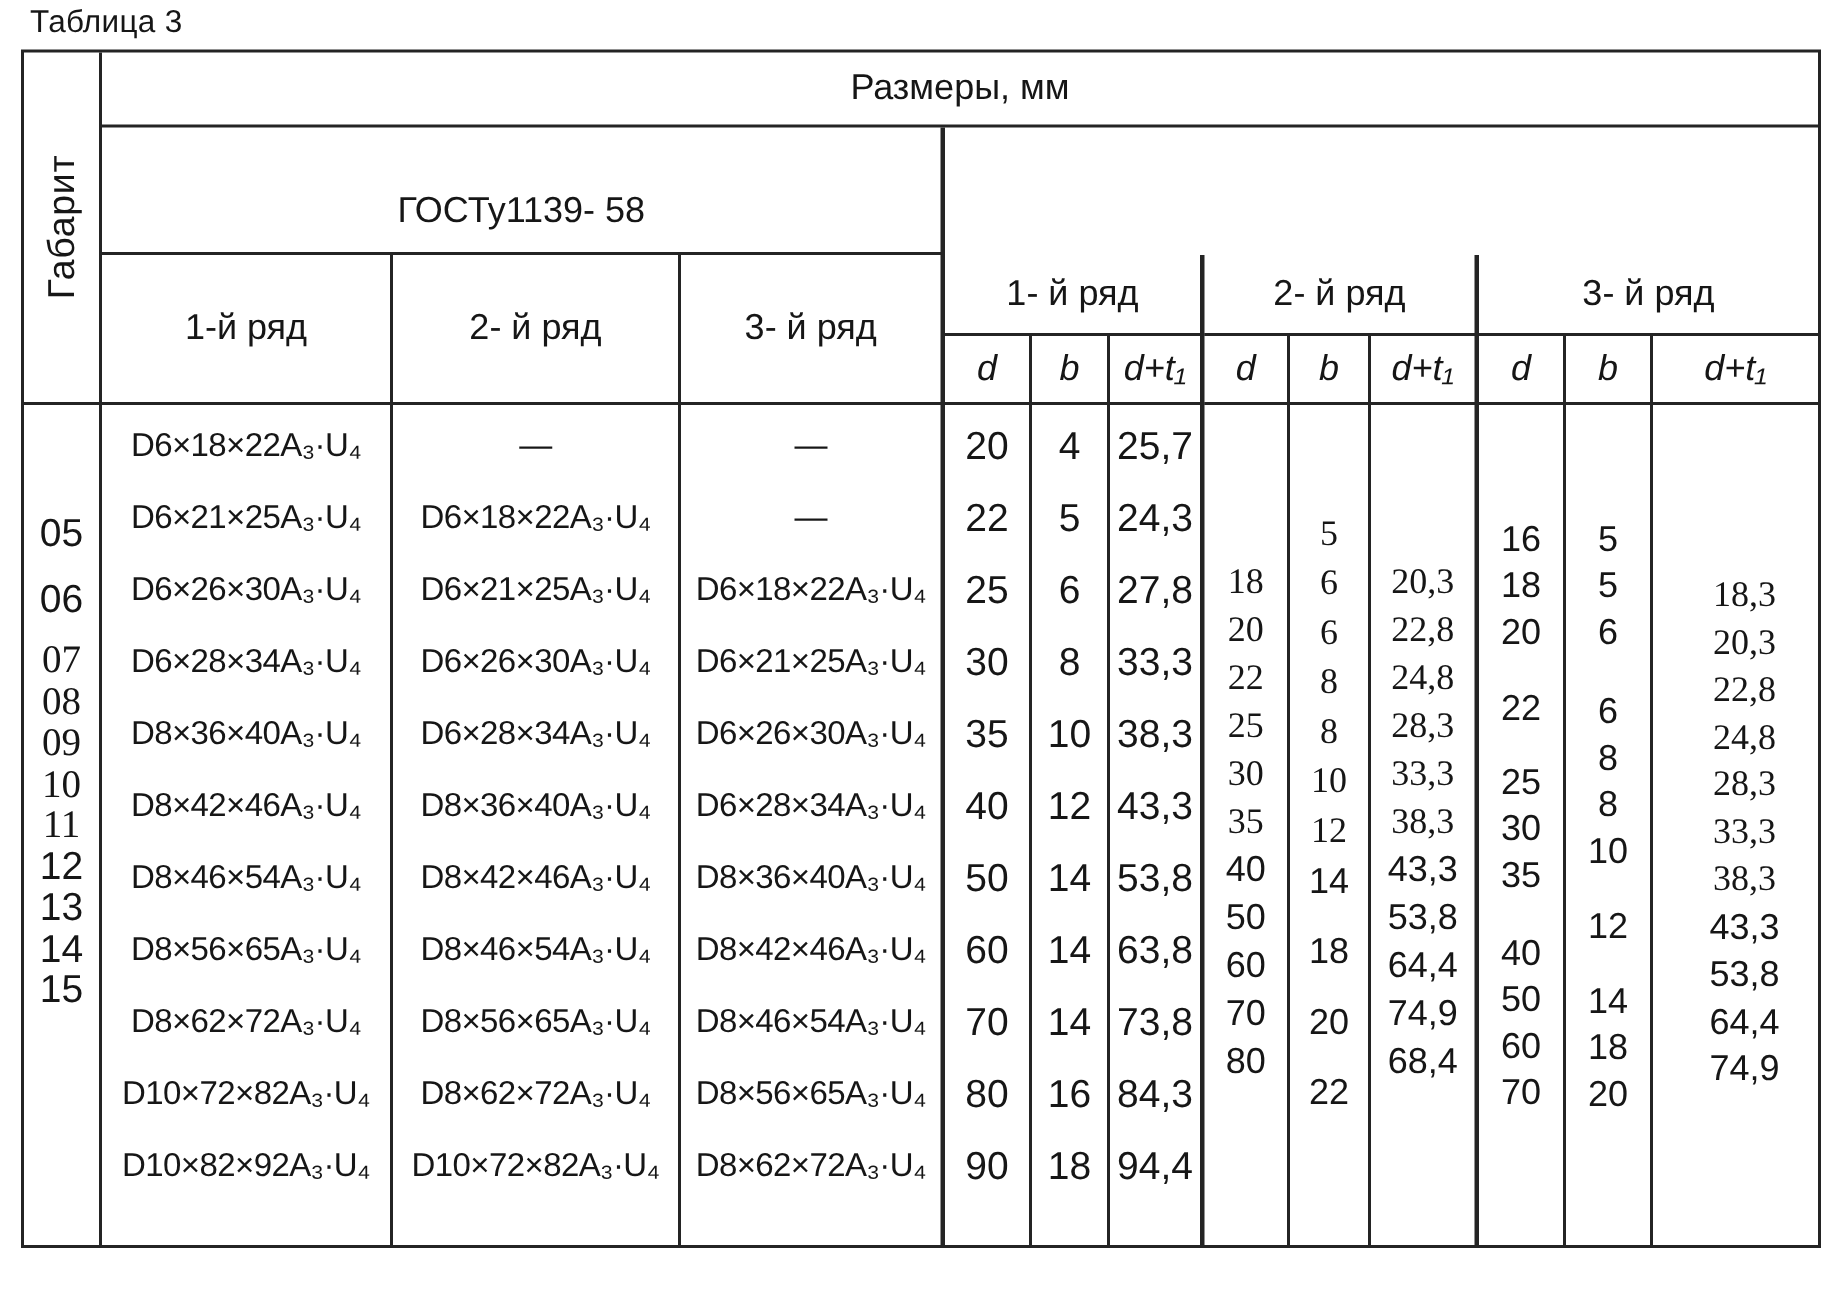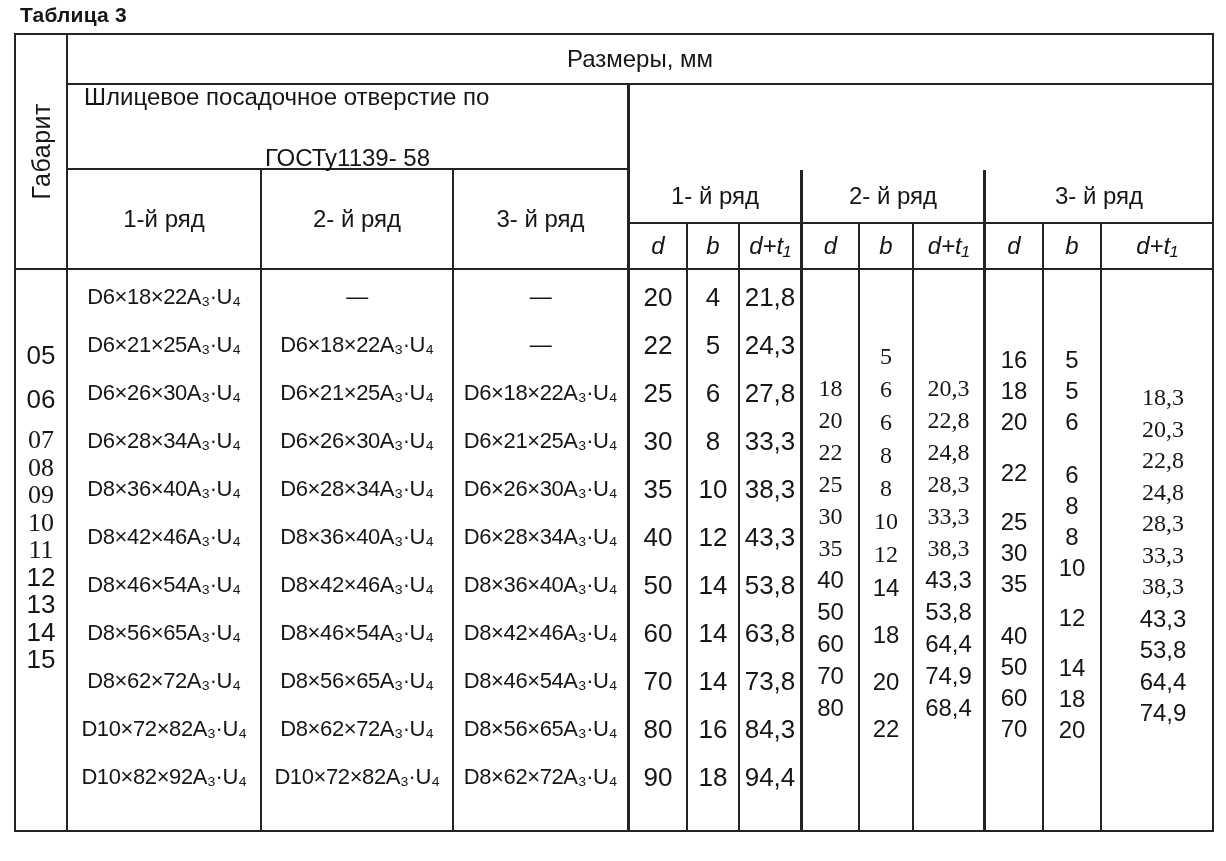--- a/index.html
+++ b/index.html
@@ -1,18 +1,18 @@
 <!DOCTYPE html>
 <html><head>
 <meta charset="utf-8">
 <style>
   html,body{margin:0;padding:0;background:#ffffff;}
   .page{position:relative;width:1226px;height:861px;background:#ffffff;overflow:hidden;
         font-family:"Liberation Sans", sans-serif;color:#161616;}
-  .doc-title{position:absolute;left:20px;top:3px;font-size:21px;font-weight:700;letter-spacing:0.2px;}
+  .doc-title{position:absolute;left:20px;top:3px;font-size:21px;font-weight:400;letter-spacing:0.2px;}
   .tbl{position:absolute;left:14px;top:33px;width:1200px;height:799px;box-sizing:border-box;
        border:2px solid #242424;display:grid;
        grid-template-columns:52px 194px 192px 176px 58px 52px 63px 57px 54px 72px 58px 58px 1fr;
        grid-template-rows:50px 85px 54px 46px auto;background:#fff;}
   .c{border-right:2px solid #242424;border-bottom:2px solid #242424;box-sizing:border-box;
      display:flex;align-items:center;justify-content:center;}
   .thick{border-right-width:3px;}
   .norb{border-right:none;}
   .hdr{font-size:24px;}
   
@@ -69,21 +69,20 @@
 
   <div class="tbl">
 
     <div class="c gab-hdr">
       <span class="gab-rot">Габарит</span>
     </div>
 
     <div class="c sizes hdr norb">Размеры, мм</div>
 
     <div class="c spline-title thick">
-      <div class="l1">Шлицевое посадочное отверстие по</div>
       <div class="l2">ГОСТу1139- 58</div>
     </div>
 
     <div class="c sr1 hdr">1-й ряд</div>
     <div class="c sr2 hdr">2- й ряд</div>
     <div class="c sr3 hdr thick">3- й ряд</div>
 
     <div class="c mr1 hdr thick">1- й ряд</div>
     <div class="c mr2 hdr thick">2- й ряд</div>
     <div class="c mr3 hdr norb">3- й ряд</div>
@@ -185,21 +184,21 @@
           <div class="ln48 n1">12</div>
           <div class="ln48 n1">14</div>
           <div class="ln48 n1">14</div>
           <div class="ln48 n1">14</div>
           <div class="ln48 n1">16</div>
           <div class="ln48 n1">18</div>
         </div>
     </div>
     <div class="c dc thick" style="grid-column:7">
       <div class="st pad3">
-          <div class="ln48 n1">21,8</div>
+          <div class="ln48 n1">25,7</div>
           <div class="ln48 n1">24,3</div>
           <div class="ln48 n1">27,8</div>
           <div class="ln48 n1">33,3</div>
           <div class="ln48 n1">38,3</div>
           <div class="ln48 n1">43,3</div>
           <div class="ln48 n1">53,8</div>
           <div class="ln48 n1">63,8</div>
           <div class="ln48 n1">73,8</div>
           <div class="ln48 n1">84,3</div>
           <div class="ln48 n1">94,4</div>

